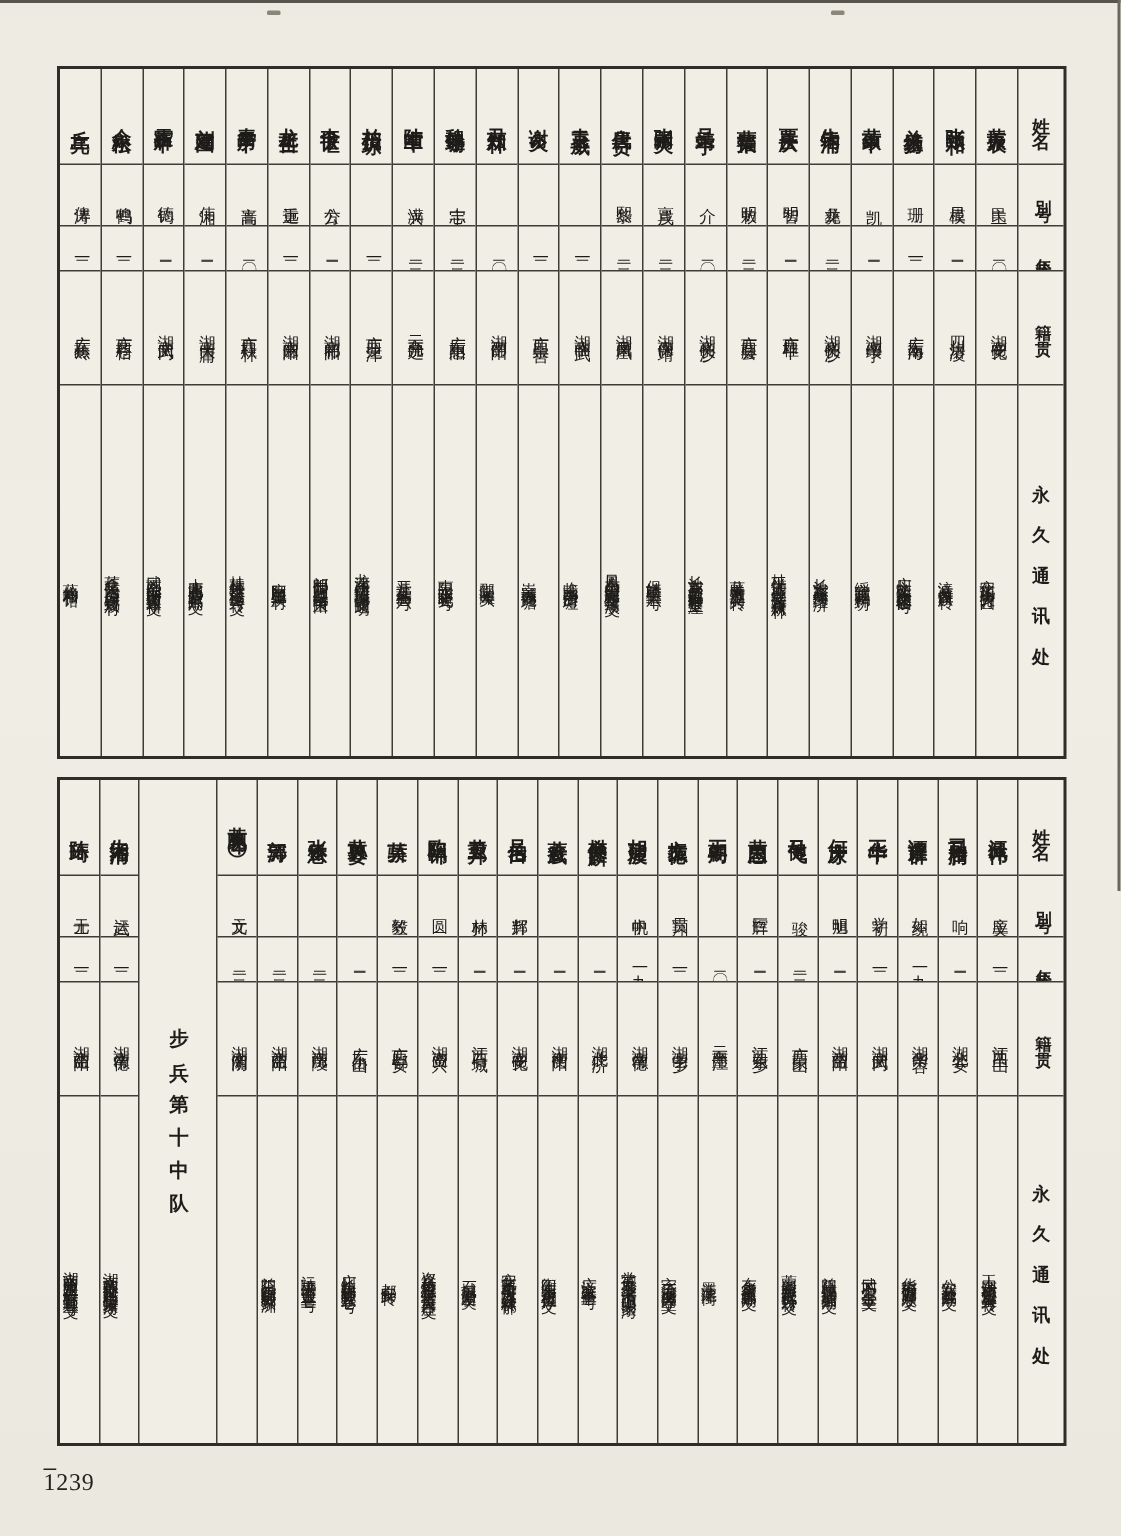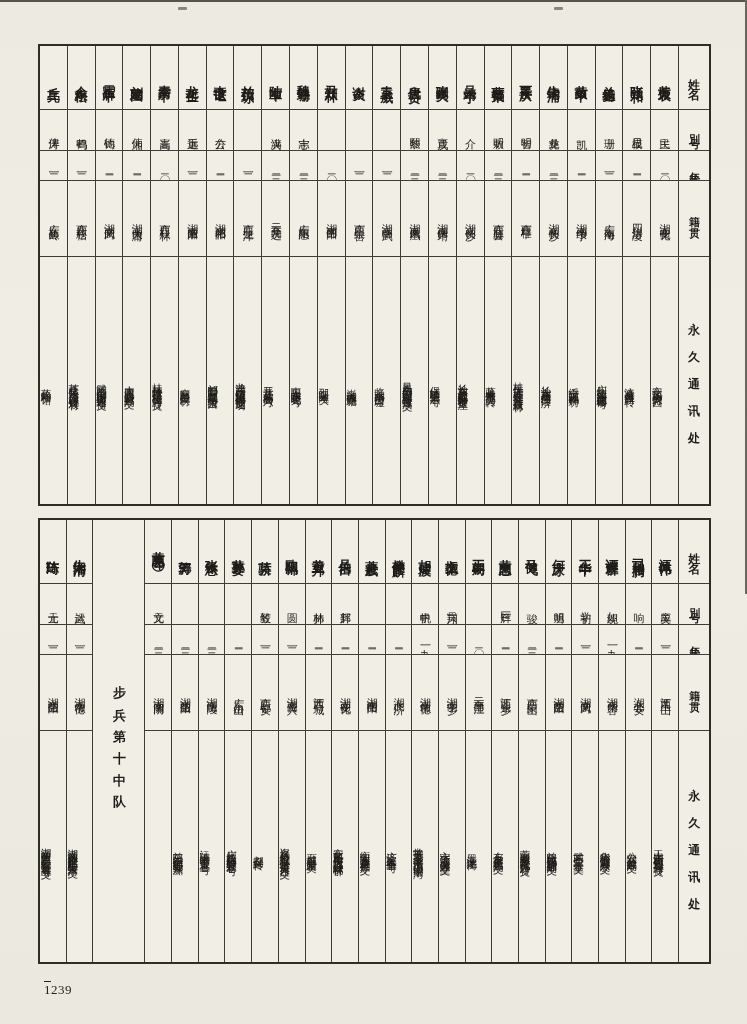--- a/index.html
+++ b/index.html
@@ -70,22 +70,22 @@
   .cell-name.hdr .vtext   { font-size:12px; letter-spacing:9px; }
   .cell-alias.hdr .vtext  { font-size:11px; letter-spacing:5px; }
   .cell-age.hdr .vtext    { font-size:10.5px; letter-spacing:2px; }
   .cell-origin.hdr .vtext { font-size:11px; letter-spacing:12px; }
   .cell-addr.hdr { justify-content:center; padding-top:0; }
   .cell-addr.hdr .vtext   { font-size:12px; letter-spacing:27px; }
 
   .unit-text { font-size:13px; font-weight:bold; letter-spacing:22px; writing-mode:vertical-rl; text-orientation:upright; }
 
   .page-number {
-    position:absolute; left:44px; bottom:26px;
-    font-size:13px; letter-spacing:0.5px; color:#24221e;
+    position:absolute; left:29px; bottom:26px;
+    font-size:16px; letter-spacing:0.5px; color:#24221e;
   }
   .page-number::first-letter { text-decoration:overline; }
 </style>
 </head>
 <body>
 
 <div class="sheet">
   <div class="top-edge"></div>
   <div class="right-edge"></div>
   <div class="scan-mark m1"></div>

